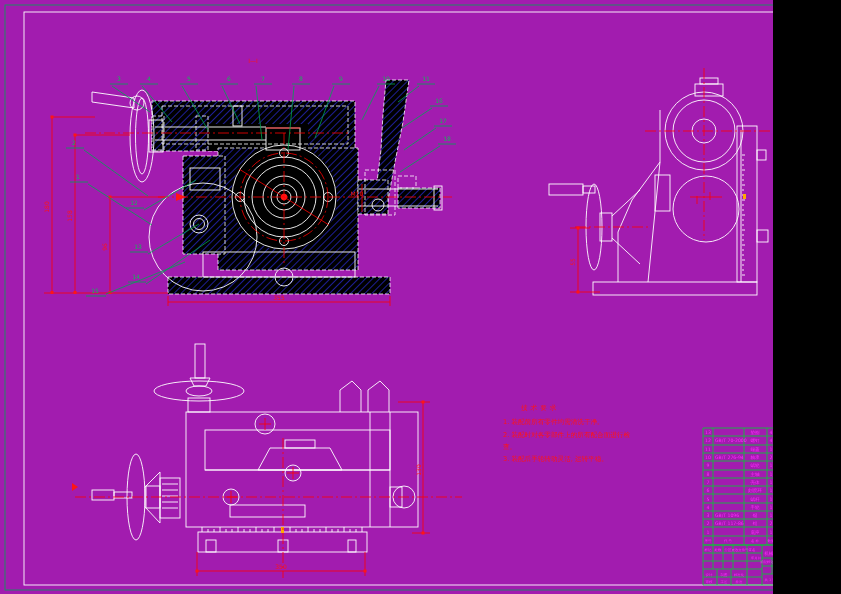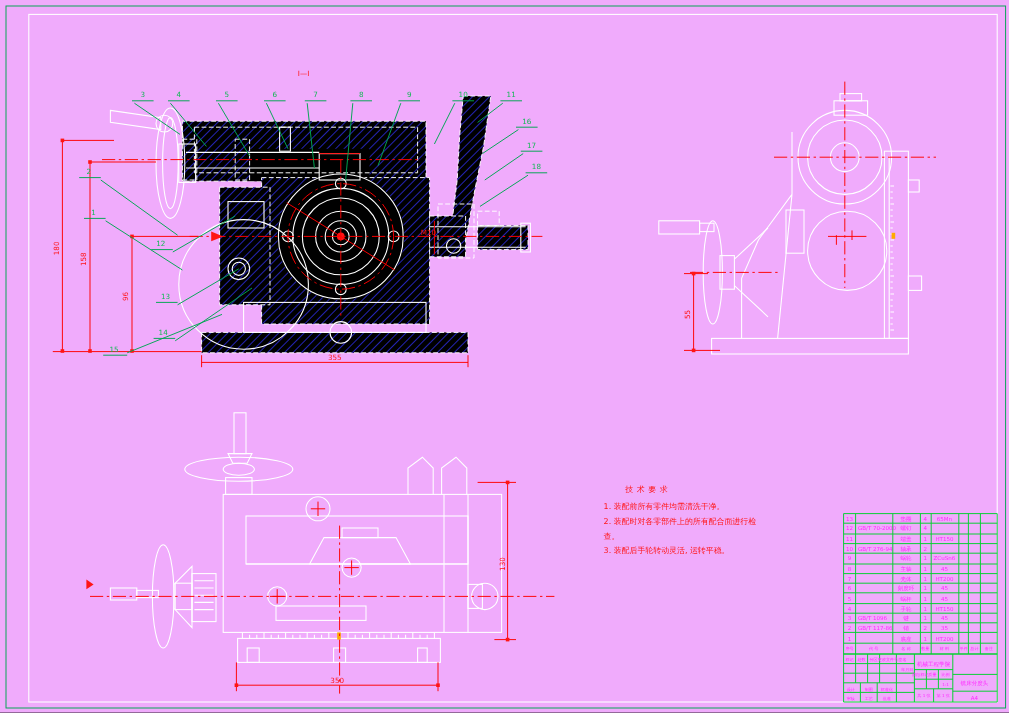--- a/index.html
+++ b/index.html
@@ -1,16 +1,16 @@
 <!DOCTYPE html>
 <html><head>
 <meta charset="utf-8">
 <style>
   html,body{margin:0;padding:0;background:#000;}
-  .stage{position:relative;width:841px;height:594px;background:#f0abfc;overflow:hidden;}
+  .stage{position:relative;width:773px;height:594px;background:#a21caf;overflow:hidden;}
   svg{position:absolute;left:0;top:0;}
   svg text{font-family:"DejaVu Sans","Liberation Sans",sans-serif;}
   .w{stroke:#fff;fill:none;stroke-width:.9}
   .wd{stroke:#fff;fill:none;stroke-width:.8;stroke-dasharray:4 2}
   .r{stroke:#ff0000;fill:none;stroke-width:.8}
   .rc{stroke:#ff0000;fill:none;stroke-width:.8;stroke-dasharray:11 3 2 3}
   .g{stroke:#00a651;fill:none;stroke-width:.8}
   .grid{stroke:#00d22d;fill:none;stroke-width:.8}
   .gtxt{fill:#12b954;font-size:6px;text-anchor:middle}
   .rtxt{fill:#ff1515;font-size:6px;text-anchor:middle}

